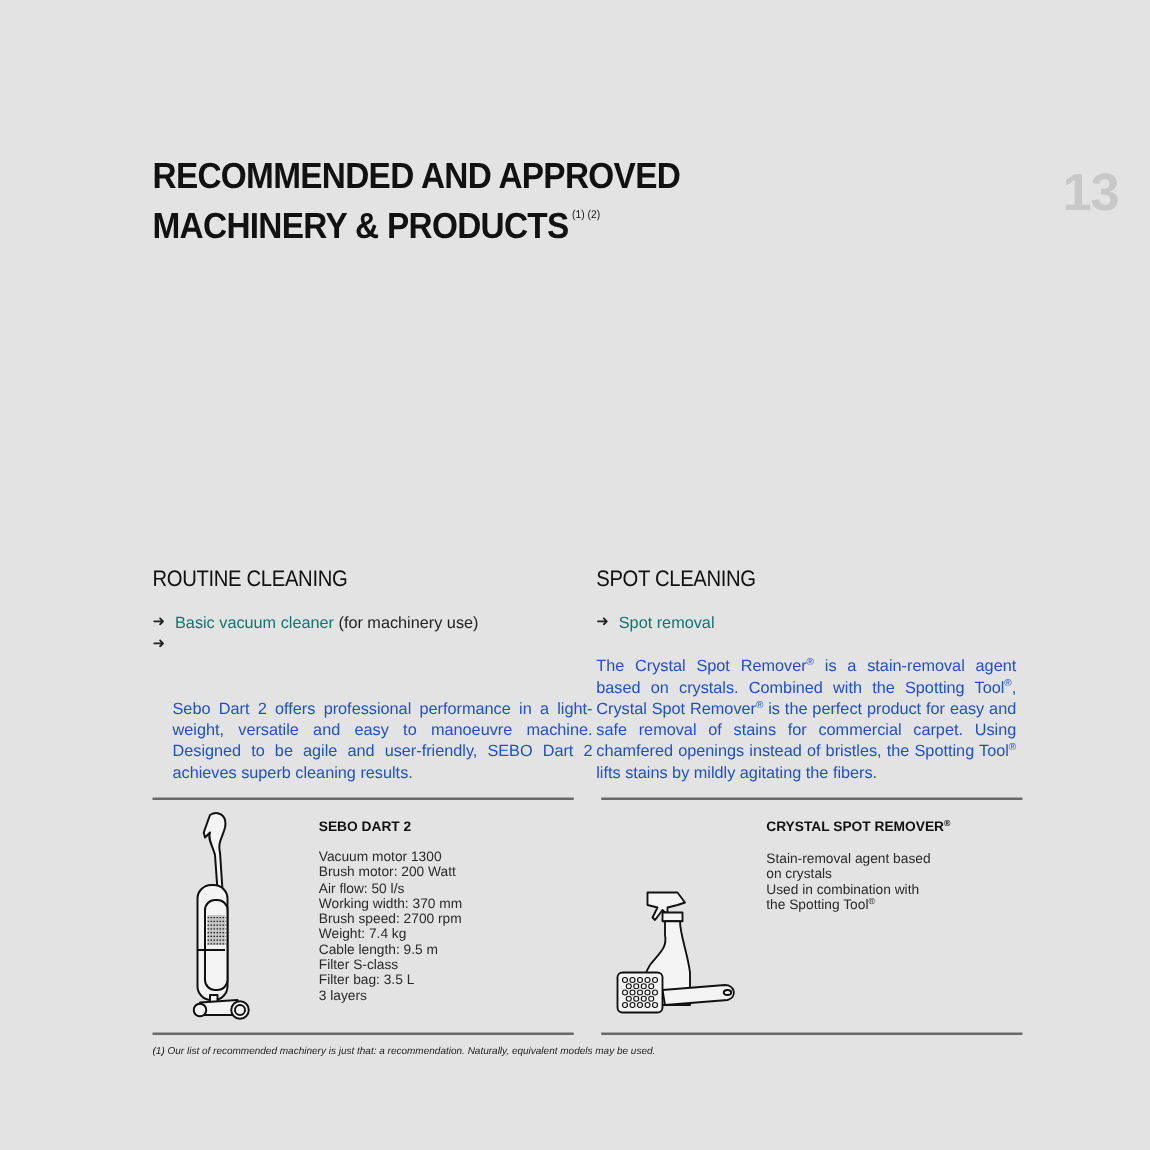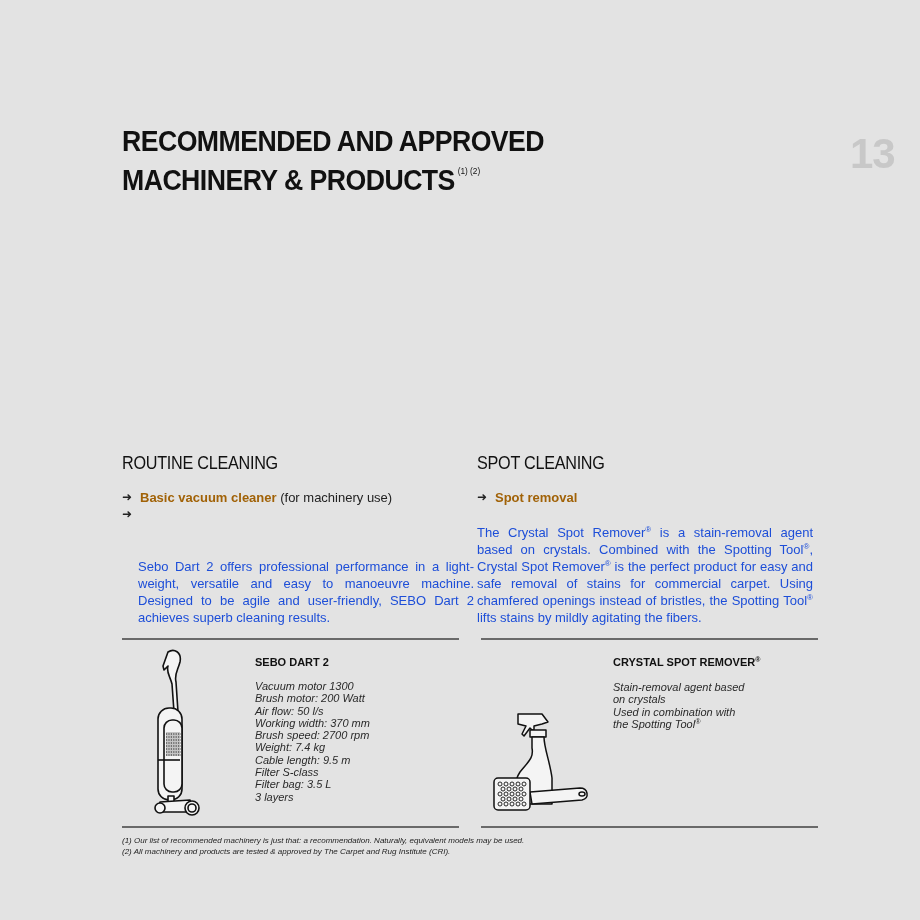--- a/index.html
+++ b/index.html
@@ -23,30 +23,30 @@
       font-weight: bold; font-size: 42px; line-height: 52px; color: #c8c8c8;
       letter-spacing: -1px;
     }
     .section-heading {
       font-size: 18px; line-height: 20px; color: #111;
       transform: scaleX(0.9); transform-origin: left top; letter-spacing: -0.3px;
     }
     .bullets { font-size: 13px; line-height: 17px; color: #222; }
     .bullets .row { display: flex; }
     .bullets .arrow { width: 18px; flex: none; font-size: 12px; }
-    .bullets b { font-weight: bold; color: #a16207; }
+    .bullets b { font-weight: normal; color: #0f766e; }
     .para {
       font-size: 13px; line-height: 17px; color: #1d4ed8; text-align: justify;
       width: 336px;
     }
     .para sup { font-size: 8px; vertical-align: 5px; line-height: 0; }
     .rule { height: 2px; background: #6a6a6a; }
     .prod-title { font-size: 11px; font-weight: bold; line-height: 14px; color: #111; }
     .prod-title sup { font-size: 7px; vertical-align: 4px; line-height: 0; }
-    .spec { font-size: 11px; line-height: 12.3px; color: #2a2a2a; font-style: italic; }
+    .spec { font-size: 11px; line-height: 12.3px; color: #2a2a2a; }
     .spec sup { font-size: 7px; vertical-align: 4px; line-height: 0; }
     .footnote { font-size: 8px; line-height: 11px; font-style: italic; color: #222; }
   </style>
 </head>
 <body>
 
 <div class="abs title">
   <div>RECOMMENDED AND APPROVED</div>
   <div><span>MACHINERY &amp; PRODUCTS</span><sup>(1) (2)</sup></div>
 </div>
@@ -165,14 +165,13 @@
   <div>Stain-removal agent based</div>
   <div>on crystals</div>
   <div>Used in combination with</div>
   <div><span>the Spotting Tool</span><sup>®</sup></div>
 </div>
 
 <div class="abs rule" style="left:481px; top:826px; width:337px;"></div>
 
 <div class="abs footnote" style="left:122px; top:835px;">
   <div>(1) Our list of recommended machinery is just that: a recommendation. Naturally, equivalent models may be used.</div>
-  <div>(2) All machinery and products are tested &amp; approved by The Carpet and Rug Institute (CRI).</div>
 </div>
 
 </body></html>

